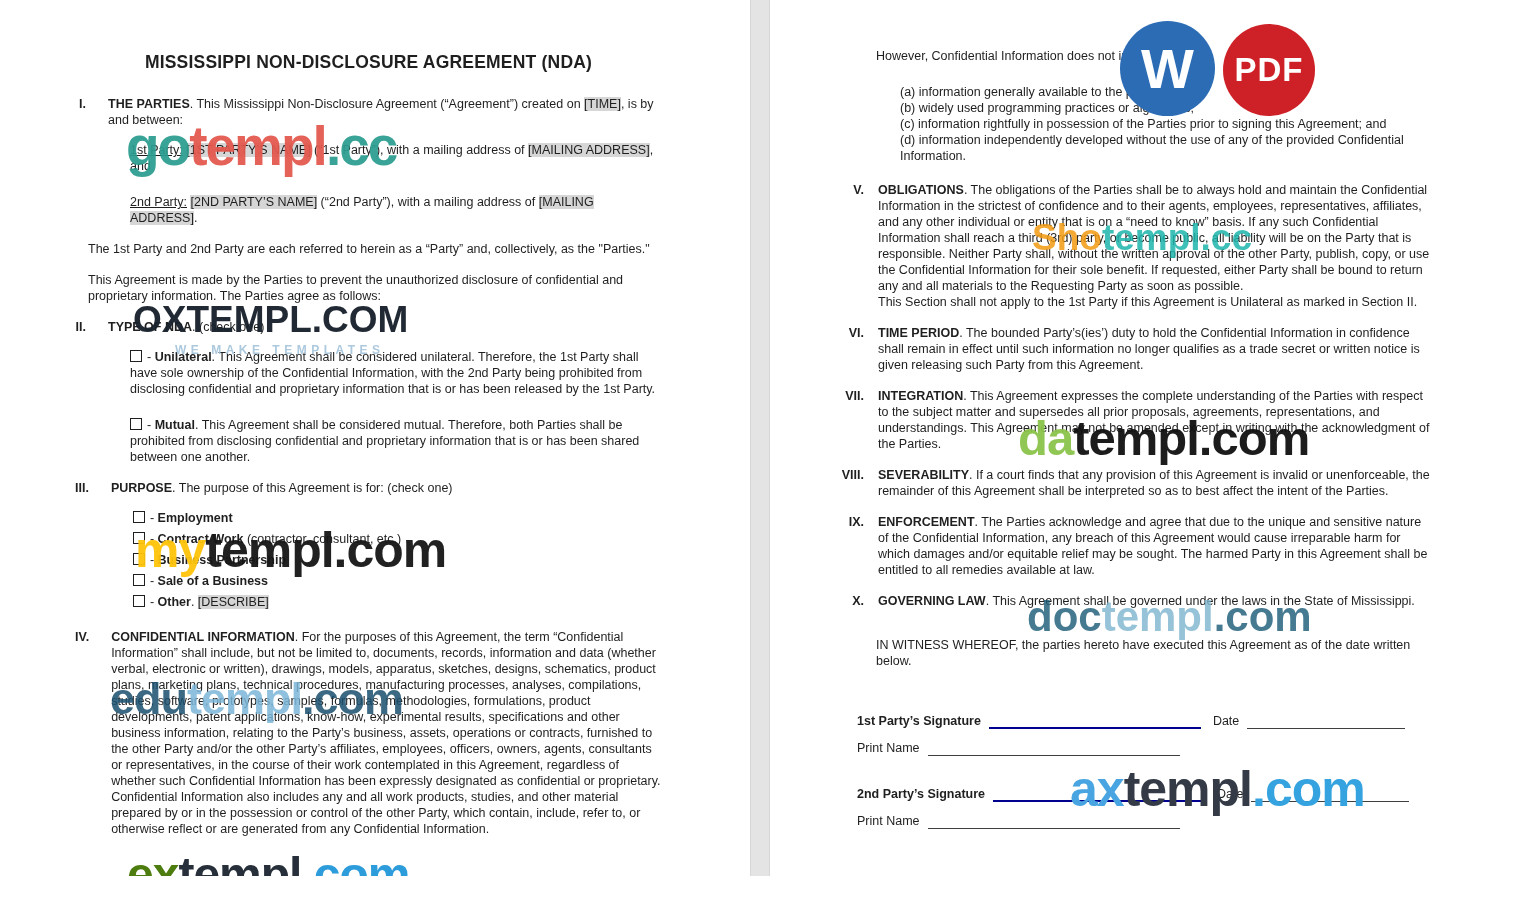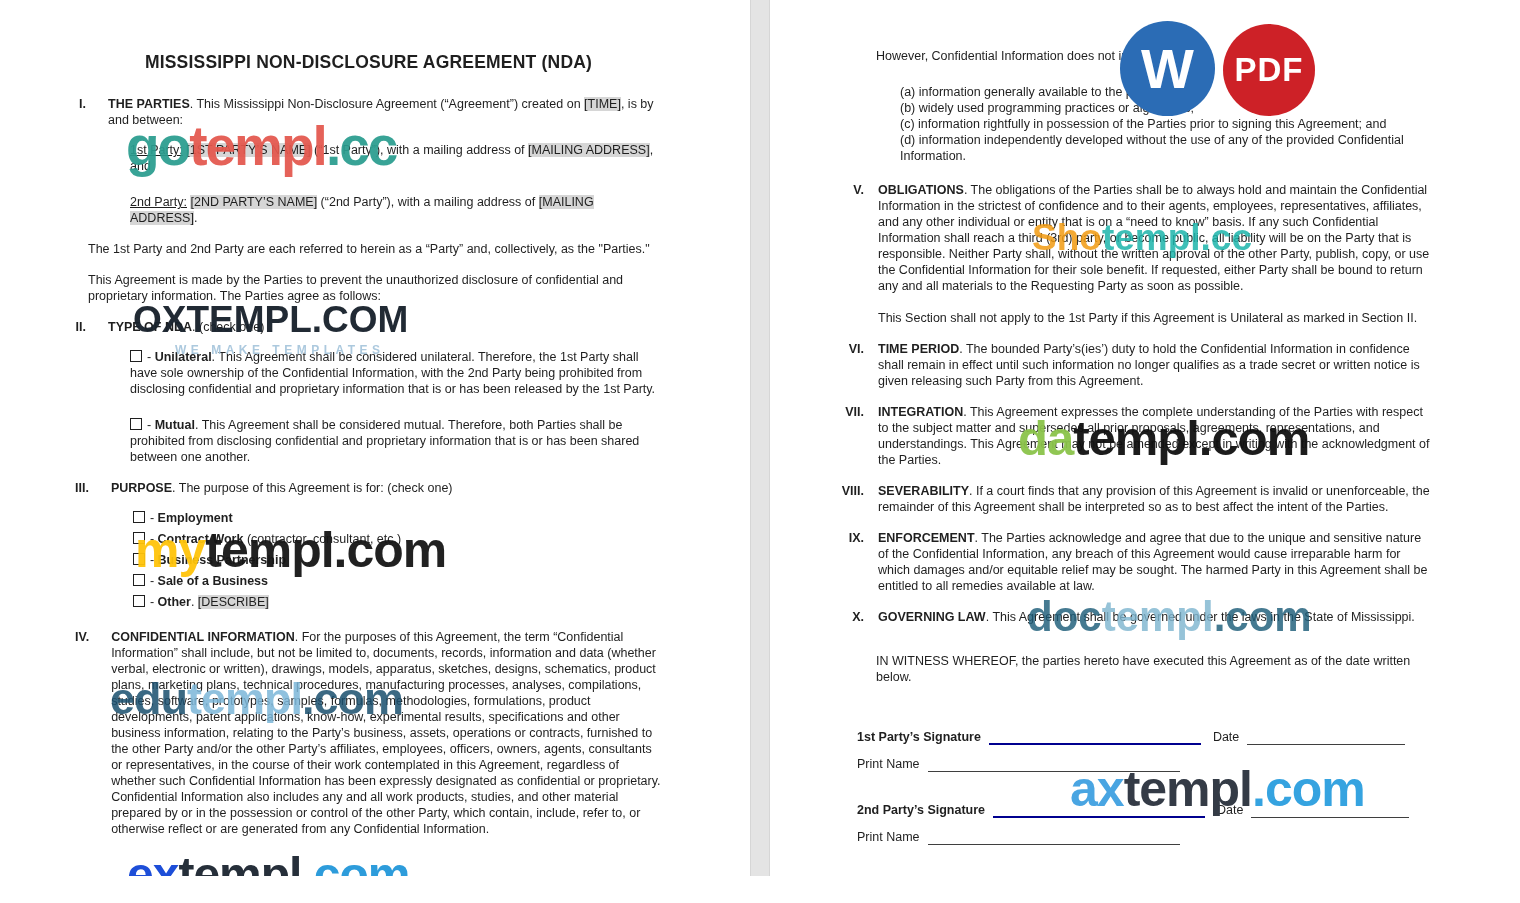--- a/index.html
+++ b/index.html
@@ -18,21 +18,21 @@
   .hl{background:#d6d6d6;}
   .u{text-decoration:underline;}
   .para{margin:0 0 15px 13px;}
   .para-r{margin:0 0 20px 38px;}
   .excl{margin:0 0 18px 62px;}
   .sub{margin:14px 0 0 22px;}
   .sub-gap{margin-top:20px;}
   .pu-item{margin:0 0 3px 22px;line-height:18px;}
   .pu-list{margin-top:13px;}
   .cb{display:inline-block;width:10px;height:10px;border:1.2px solid #1f1f1f;margin-right:5px;vertical-align:-1px;}
-  .sec-p2{margin-top:16px;}
+  .sec-p2{margin-top:0;}
   
   .sig-block{margin:44px 0 0 19px;}
   .sig-block2{margin-top:30px;}
   .sig-row{display:flex;align-items:flex-end;}
   .sig-label{font-weight:700;white-space:nowrap;}
   .line-navy{border-bottom:2px solid #00008f;flex:0 0 212px;height:13px;margin-left:8px;}
   .date-label{margin-left:12px;white-space:nowrap;}
   .line-gray{border-bottom:1.5px solid #3f3f3f;flex:0 0 158px;height:13px;margin-left:8px;}
   .print-row{display:flex;align-items:flex-end;margin-top:11px;}
   .line-print{border-bottom:1.5px solid #3f3f3f;flex:0 0 252px;height:13px;margin-left:8px;}
@@ -44,21 +44,21 @@
   .wm{position:absolute;font-weight:700;white-space:nowrap;line-height:1;}
   .wm-gotempl{left:126px;top:119px;font-size:55px;letter-spacing:-2px;opacity:.93;}
   .wm-gotempl .c1{color:#2a9d8f}.wm-gotempl .c2{color:#e4574d}.wm-gotempl .c3{color:#2a9d8f}
   .wm-oxtempl{left:133px;top:301px;font-size:37px;font-weight:800;color:#18222c;opacity:.96;}
   .wm-oxtempl .tagline{display:block;font-size:12px;letter-spacing:4.5px;color:#a9c7dd;margin:6px 0 0 42px;font-weight:700;}
   .wm-mytempl{left:135px;top:505px;font-size:50px;letter-spacing:-1px;opacity:.95;margin-top:20px;}
   .wm-mytempl .c1{color:#ffc40a}.wm-mytempl .c2{color:#161616}
   .wm-edutempl{left:110px;top:676px;font-size:45px;letter-spacing:-1px;opacity:.85;}
   .wm-edutempl .c1{color:#1a4f6e}.wm-edutempl .c2{color:#7cb7d9}.wm-edutempl .c3{color:#1a4f6e}
   .wm-extempl{left:127px;top:851px;font-size:48px;letter-spacing:-1px;}
-  .wm-extempl .c1{color:#1d4ed8}.wm-extempl .c2{color:#262f3a}.wm-extempl .c3{color:#2d9cdb}
+  .wm-extempl .c1{color:#4d7c0f}.wm-extempl .c2{color:#262f3a}.wm-extempl .c3{color:#2d9cdb}
   .wm-shotempl{left:1032px;top:219px;font-size:37px;opacity:.85;}
   .wm-shotempl .c1{color:#f29b11}.wm-shotempl .c2{color:#1db5ab}.wm-shotempl .c3{color:#1db5ab}
   .wm-datempl{left:1018px;top:414px;font-size:49px;letter-spacing:-1px;opacity:.95;}
   .wm-datempl .c1{color:#8bc34a}.wm-datempl .c2{color:#101010}
   .wm-doctempl{left:1027px;top:596px;font-size:42px;opacity:.82;}
   .wm-doctempl .c1{color:#1d5d79}.wm-doctempl .c2{color:#7fb6d0}.wm-doctempl .c3{color:#1d5d79}
   .wm-axtempl{left:1070px;top:764px;font-size:50px;letter-spacing:-1px;}
   .wm-axtempl .c1{color:#49a5e2}.wm-axtempl .c2{color:#343b46}.wm-axtempl .c3{color:#35a3e0}
 </style>
 </head>

